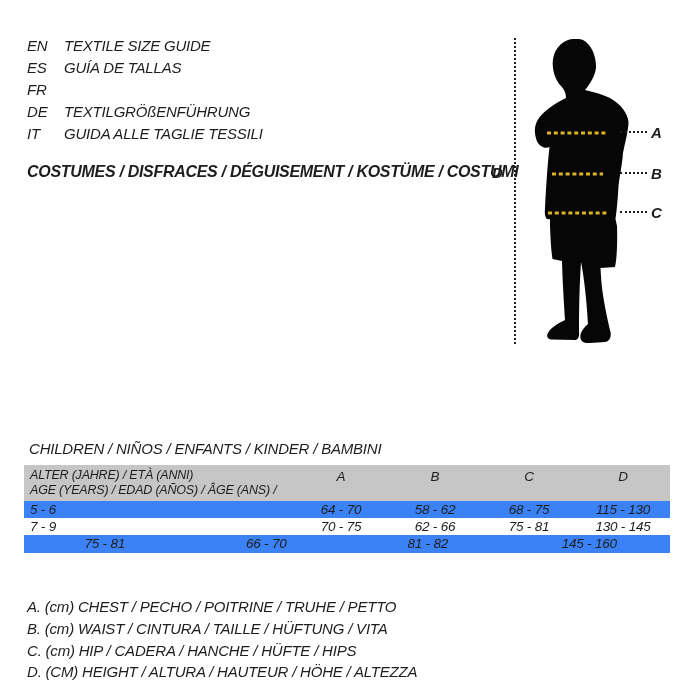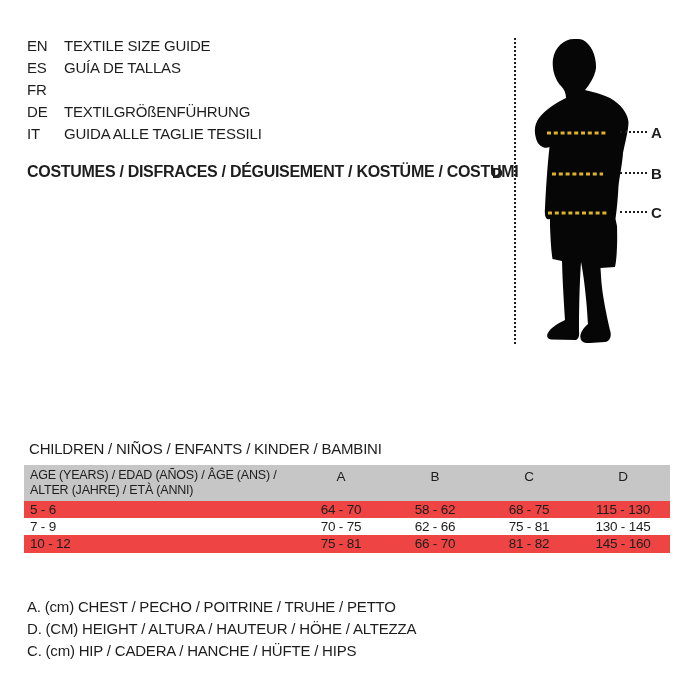--- a/index.html
+++ b/index.html
@@ -1,18 +1,18 @@
 <!DOCTYPE html>
 <html><head>
 <meta charset="utf-8">
 <style>
   * { margin:0; padding:0; box-sizing:border-box; }
   html,body { width:700px; height:700px; background:#fff; }
   body { font-family:"Liberation Sans","DejaVu Sans",sans-serif; color:#1d1d1d; letter-spacing:-0.2px; }
-  #canvas { position:relative; width:700px; height:700px; background:#fff; overflow:hidden; }
+  #canvas { position:relative; width:700px; height:700px; background:#fff; overflow:hidden;font-style:italic; }
 
   
   .lang-list { position:absolute; left:27px; top:34px; }
   .lang-row { display:flex; height:22px; align-items:center; font-size:15px; }
   .lang-code { width:37px; flex:0 0 37px; }
   .lang-label { white-space:nowrap; }
 
   .category-line { position:absolute; left:27px; top:163px; font-size:16px; font-weight:bold; white-space:nowrap; letter-spacing:-0.3px; }
 
   
@@ -30,21 +30,21 @@
 
   
   .section-title { position:absolute; left:29px; top:440px; font-size:15px; white-space:nowrap; }
 
   
   .size-table { position:absolute; left:24px; top:465px; width:646px; font-size:13.5px; }
   .thead { display:flex; background:#c6c6c6; padding:3px 0 4px 0; }
   .th-age { flex:0 0 270px; padding-left:6px; font-size:12.5px; line-height:14.5px; }
   .th-col { flex:1; text-align:center; padding-top:1px; font-size:13.5px; }
   .trow { display:flex; height:17.2px; align-items:center; }
-  .trow.alt { background:#ef4444; }
+  .trow.alt { background:#3b82f6; }
   .td-age { flex:0 0 270px; padding-left:6px; }
   .td-val { flex:1; text-align:center; }
 
   
   .legend { position:absolute; left:27px; top:596px; }
   .legend-row { height:21.7px; font-size:15px; white-space:nowrap; display:flex; align-items:center; }
 </style>
 </head>
 <body>
 
@@ -126,22 +126,22 @@
   <div class="leader leader-c"></div>
   <div class="diagram-label label-a">A</div>
   <div class="diagram-label label-b">B</div>
   <div class="diagram-label label-c">C</div>
 
   <div class="section-title">CHILDREN / NIÑOS / ENFANTS / KINDER / BAMBINI</div>
 
   <div class="size-table">
     <div class="thead">
       <div class="th-age">
+        <div>ALTER (JAHRE) / ETÀ (ANNI)</div>
         <div>AGE (YEARS) / EDAD (AÑOS) / ÂGE (ANS) /</div>
-        <div>ALTER (JAHRE) / ETÀ (ANNI)</div>
       </div>
       <div class="th-col">A</div>
       <div class="th-col">B</div>
       <div class="th-col">C</div>
       <div class="th-col">D</div>
     </div>
 
     <div class="trow alt">
       <div class="td-age">5 - 6</div>
       <div class="td-val">64 - 70</div>
@@ -150,27 +150,27 @@
       <div class="td-val">115 - 130</div>
     </div>
     <div class="trow">
       <div class="td-age">7 - 9</div>
       <div class="td-val">70 - 75</div>
       <div class="td-val">62 - 66</div>
       <div class="td-val">75 - 81</div>
       <div class="td-val">130 - 145</div>
     </div>
     <div class="trow alt">
-      <div class="td-age">10 - 12</div>
       <div class="td-val">75 - 81</div>
       <div class="td-val">66 - 70</div>
       <div class="td-val">81 - 82</div>
       <div class="td-val">145 - 160</div>
     </div>
   </div>
 
   <div class="legend">
     <div class="legend-row">A. (cm) CHEST / PECHO / POITRINE / TRUHE / PETTO</div>
+    <div class="legend-row">B. (cm) WAIST / CINTURA / TAILLE / HÜFTUNG / VITA</div>
+    <div class="legend-row">C. (cm) HIP / CADERA / HANCHE / HÜFTE / HIPS</div>
     <div class="legend-row">D. (CM) HEIGHT / ALTURA / HAUTEUR / HÖHE / ALTEZZA</div>
-    <div class="legend-row">C. (cm) HIP / CADERA / HANCHE / HÜFTE / HIPS</div>
   </div>
 
 </div>
 
 </body></html>

